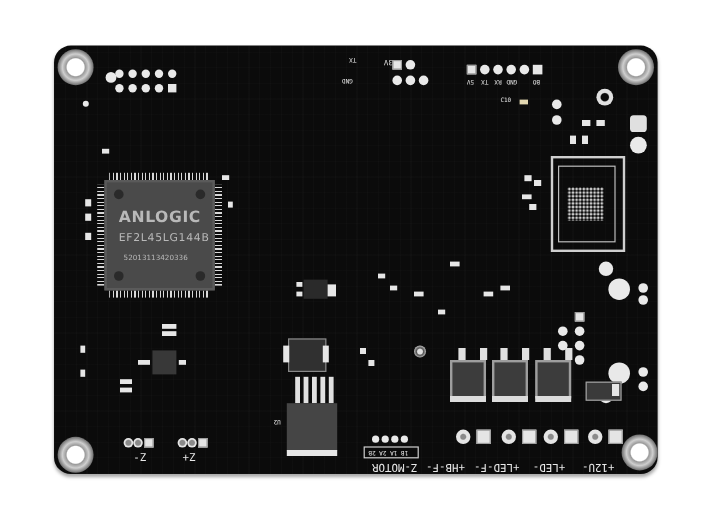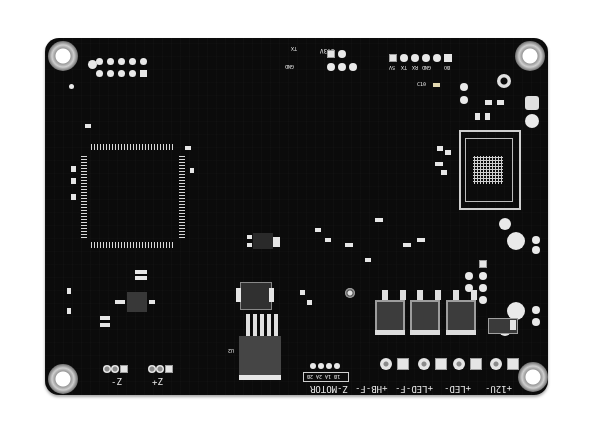--- a/index.html
+++ b/index.html
@@ -50,20 +50,29 @@
     <div class="via" style="left:84px;top:32px;width:7px;height:7px"></div>
     <div class="pad" style="left:95px;top:32px;width:7px;height:7px"></div>
   </div>
   <div class="via" style="left:43px;top:22px;width:9px;height:9px"></div>
   <div class="via" style="left:24px;top:46px;width:5px;height:5px"></div>
 
   <div class="pins-h" style="left:46px;top:106px;width:84px"></div>
   <div class="pins-h" style="left:46px;top:204px;width:84px"></div>
   <div class="pins-v" style="left:36px;top:116px;height:84px"></div>
   <div class="pins-v" style="left:134px;top:116px;height:84px"></div>
+  <div class="qfp">
+    <div class="chip-text" style="left:10px;top:22px;font-size:13px;font-weight:bold;letter-spacing:0.5px">ANLOGIC</div>
+    <div class="chip-text" style="left:10px;top:42px;font-size:9px;letter-spacing:0.6px">EF2L45LG144B</div>
+    <div class="chip-text" style="left:14px;top:60px;font-size:6px">520131134​20336</div>
+    <div style="position:absolute;left:6px;top:6px;width:8px;height:8px;border-radius:50%;background:#2a2a2a"></div>
+    <div style="position:absolute;right:6px;top:6px;width:8px;height:8px;border-radius:50%;background:#2a2a2a"></div>
+    <div style="position:absolute;left:6px;bottom:6px;width:8px;height:8px;border-radius:50%;background:#2a2a2a"></div>
+    <div style="position:absolute;right:6px;bottom:6px;width:8px;height:8px;border-radius:50%;background:#2a2a2a"></div>
+  </div>
 
   <div class="silk flip" style="left:275px;top:10px;font-size:6px">3.3V</div>
   <div class="silk flip" style="left:246px;top:8px;font-size:5px">TX</div>
   <div class="silk flip" style="left:240px;top:26px;font-size:5px">GND</div>
   <div>
     <div class="connector-sq" style="left:344px;top:16px;width:8px;height:8px"></div>
     <div class="via" style="left:355px;top:16px;width:8px;height:8px"></div>
     <div class="via" style="left:366px;top:16px;width:8px;height:8px"></div>
     <div class="via" style="left:377px;top:16px;width:8px;height:8px"></div>
     <div class="via" style="left:388px;top:16px;width:8px;height:8px"></div>

